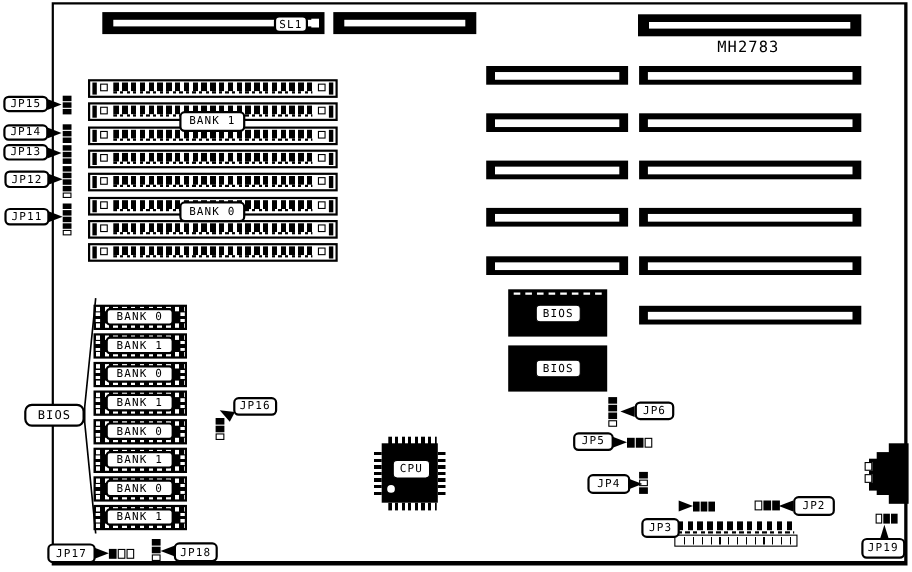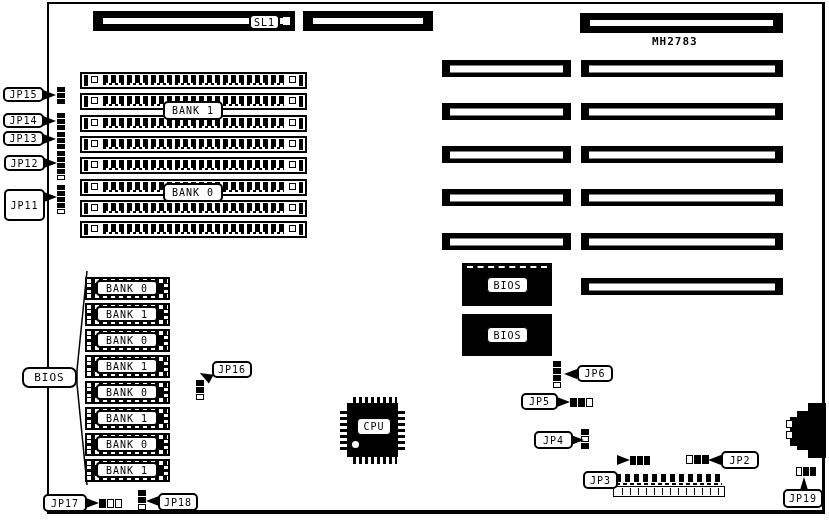--- a/index.html
+++ b/index.html
@@ -12,21 +12,21 @@
   .slot{position:absolute;background:#000;}
   .slot::after{content:"";position:absolute;left:10px;right:10px;top:50%;transform:translateY(-50%);
                height:6px;background:#fff;}
   .slot.s::after{left:8px;right:8px;height:7px;}
   .stub{position:absolute;background:#fff;z-index:3;}
   
   .lbl{position:absolute;box-sizing:border-box;background:#fff;border:2px solid #000;border-radius:5px;
        display:flex;align-items:center;justify-content:center;font-size:10px;letter-spacing:1px;
        z-index:5;white-space:nowrap;}
   .lbl.big{font-size:11px;}
-  .ptext{position:absolute;font-size:11px;letter-spacing:1px;z-index:4;font-weight:bold;}
+  .ptext{position:absolute;font-size:14px;letter-spacing:1px;z-index:4;}
   
   .tail{position:absolute;width:0;height:0;z-index:6;}
   .tr{border-top:5px solid transparent;border-bottom:5px solid transparent;border-left:13px solid #000;}
   .tl{border-top:5px solid transparent;border-bottom:5px solid transparent;border-right:13px solid #000;}
   .tu{border-left:4px solid transparent;border-right:4px solid transparent;border-bottom:13px solid #000;}
   
   .jmp{position:absolute;display:flex;z-index:4;}
   .jmp.v{flex-direction:column;gap:1px;}
   .jmp.h{flex-direction:row;gap:1px;}
   .jmp.v i{display:block;width:8px;height:5px;background:#000;}
@@ -204,21 +204,21 @@
   <div class="lbl" style="left:4px;top:155px;width:41px;height:16px">JP12</div>
   <span class="tail tr" style="left:44px;top:158px"></span>
   <div class="jmp v" style="left:57px;top:151px">
       <i></i>
       <i></i>
       <i></i>
       <i></i>
       <i class="l"></i>
     </div>
 
-  <div class="lbl" style="left:4px;top:189px;width:41px;height:32px">JP11</div>
+  <div class="lbl" style="left:4px;top:189px;width:41px;height:16px">JP11</div>
   <span class="tail tr" style="left:44px;top:192px"></span>
   <div class="jmp v" style="left:57px;top:185px">
       <i></i>
       <i></i>
       <i></i>
       <i></i>
       <i class="l"></i>
     </div>
 
   <svg class="brace" style="left:72px;top:268px" width="20" height="220" viewBox="0 0 20 220">

